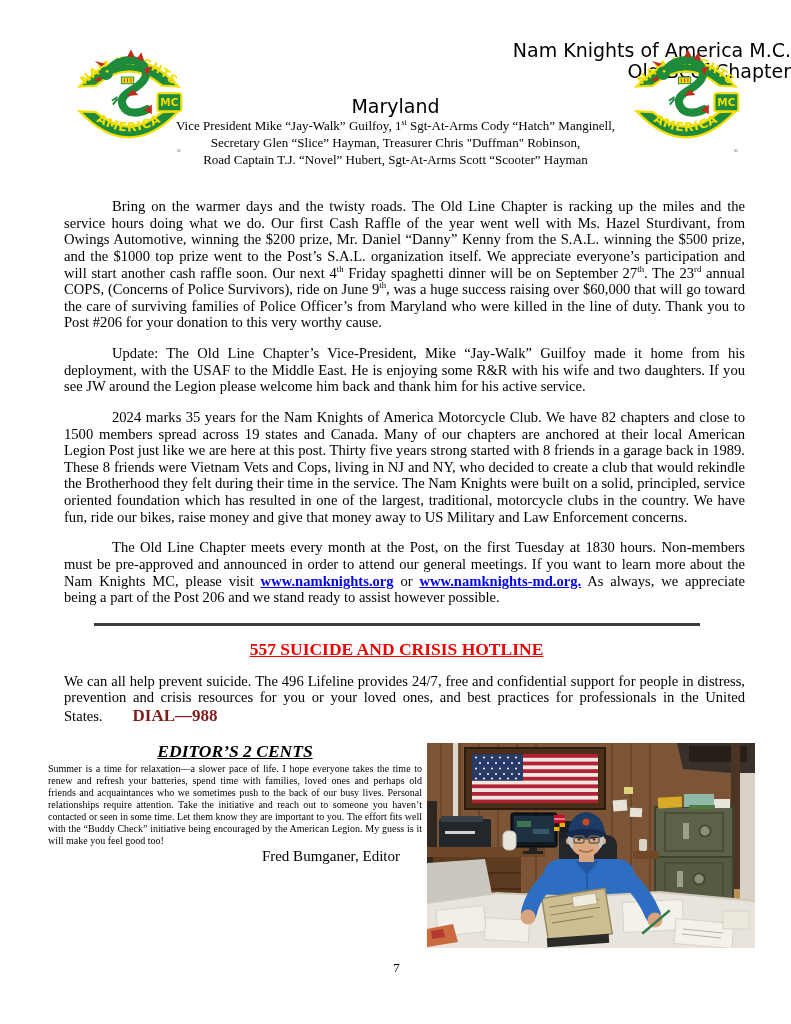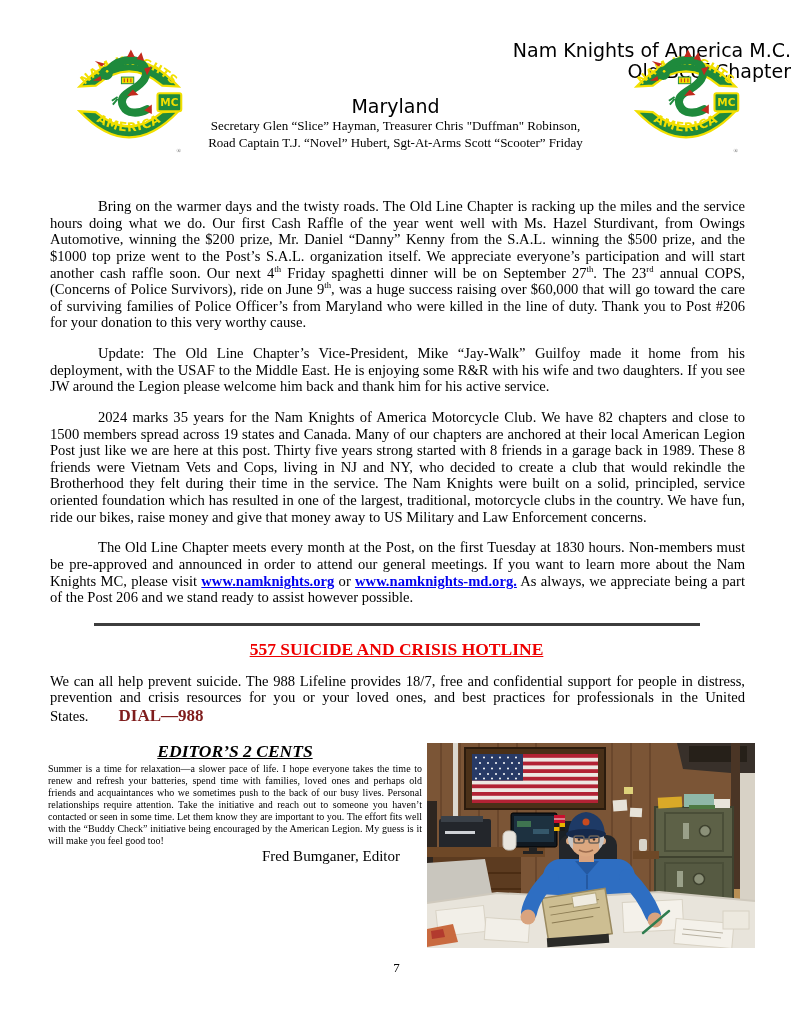--- a/index.html
+++ b/index.html
@@ -17,21 +17,21 @@
     font-size:23px;transform:scaleX(0.72);transform-origin:center;letter-spacing:0;
     white-space:nowrap;
   }
   .officers{font-size:13px;line-height:1.22;margin-top:1px;}
   .officers sup{font-size:60%;}
   .logo{position:absolute;top:36px;width:114px;height:122px;}
   .logo-left{left:72px;}
   .logo-right{right:48px;}
   
   main{padding:0 46px 0 48px;}
-  p.bodyp{font-size:14.6px;line-height:1.14;text-align:justify;margin:0 0 14px 2px;}
+  p.bodyp{font-size:14.6px;line-height:1.14;text-align:justify;margin:0 0 14px 16px;}
   p.indent{text-indent:48px;}
   p.bodyp sup{font-size:60%;line-height:0;}
   .weblink{color:#0000EE;text-decoration:underline;cursor:pointer;font-weight:bold;}
   .divider{border:none;border-top:3px solid #3d3d3d;width:606px;margin:17px auto 13px auto;}
   .hotline-h{
     color:#EE0000;font-size:17.5px;font-weight:bold;text-decoration:underline;
     text-align:center;margin:0 0 13px 0;font-family:"Liberation Serif", serif;
   }
   .dial{color:#7f1d1d;font-weight:bold;font-size:17px;margin-left:30px;white-space:nowrap;}
   
@@ -129,39 +129,40 @@
         <line x1="48" y1="64" x2="43" y2="70" stroke="#1E8A3C" stroke-width="2"></line>
         <rect x="90" y="58" width="25" height="19" rx="2" fill="#1E8A3C" stroke="#F2DF00" stroke-width="2.2"></rect>
         <text x="102.5" y="72" text-anchor="middle" font-family="DejaVu Sans, sans-serif" font-size="11" font-weight="bold" fill="#F2DF00">MC</text>
         <text x="110" y="121" font-size="6" fill="#555">®</text>
       </svg>
     </div>
 
     <div class="org-title">Nam Knights of America M.C.</div>
     <div class="org-title">Old Beef Chapter</div>
     <div class="state">Maryland</div>
+    <div class="officers"><span>Vice President Mike “Jay-Walk” Guilfoy, 1</span><sup>st</sup><span> Sgt-At-Arms Cody “Hatch” Manginell,</span></div>
     <div class="officers">Secretary Glen “Slice” Hayman, Treasurer Chris "Duffman" Robinson,</div>
-    <div class="officers">Road Captain T.J. “Novel” Hubert, Sgt-At-Arms Scott “Scooter” Friday</div>
+    <div class="officers">Road Captain T.J. “Novel” Hubert, Sgt-At-Arms Scott “Scooter” Hayman</div>
   </header>
 
   <main>
 
     <p class="bodyp indent"><span>Bring on the warmer days and the twisty roads. The Old Line Chapter is racking up the miles and the service hours doing what we do.  Our first Cash Raffle of the year went well with Ms. Hazel Sturdivant, from Owings Automotive, winning the $200 prize, Mr. Daniel “Danny” Kenny from the S.A.L. winning the $500 prize, and the $1000 top prize went to the Post’s S.A.L. organization itself. We appreciate everyone’s participation and will start another cash raffle soon. Our next 4</span><sup>th</sup><span> Friday spaghetti dinner will be on September 27</span><sup>th</sup><span>. The 23</span><sup>rd</sup><span> annual COPS, (Concerns of Police Survivors), ride on June 9</span><sup>th</sup><span>, was a huge success raising over $60,000 that will go toward the care of surviving families of Police Officer’s from Maryland who were killed in the line of duty. Thank you to Post #206 for your donation to this very worthy cause.</span></p>
 
     <p class="bodyp indent">Update: The Old Line Chapter’s Vice-President, Mike “Jay-Walk” Guilfoy made it home from his deployment, with the USAF to the Middle East. He is enjoying some R&amp;R with his wife and two daughters. If you see JW around the Legion please welcome him back and thank him for his active service.</p>
 
     <p class="bodyp indent">2024 marks 35 years for the Nam Knights of America Motorcycle Club. We have 82 chapters and close to 1500 members spread across 19 states and Canada. Many of our chapters are anchored at their local American Legion Post just like we are here at this post. Thirty five years strong started with 8 friends in a garage back in 1989. These 8 friends were Vietnam Vets and Cops, living in NJ and NY, who decided to create a club that would rekindle the Brotherhood they felt during their time in the service. The Nam Knights were built on a solid, principled, service oriented foundation which has resulted in one of the largest, traditional, motorcycle clubs in the country. We have fun, ride our bikes, raise money and give that money away to US Military and Law Enforcement concerns.</p>
 
     <p class="bodyp indent"><span>The Old Line Chapter meets every month at the Post, on the first Tuesday at 1830 hours. Non-members must be pre-approved and announced in order to attend our general meetings. If you want to learn more about the Nam Knights MC, please visit  </span><a class="weblink">www.namknights.org</a><span> or </span><a class="weblink">www.namknights-md.org.</a><span> As always, we appreciate being a part of the Post 206 and we stand ready to assist however possible.</span></p>
 
     <hr class="divider">
 
     <h2 class="hotline-h">557 SUICIDE AND CRISIS HOTLINE</h2>
 
-    <p class="bodyp"><span>We can all help prevent suicide. The 988 Lifeline provides 18/7, free and confidential support for people in distress, prevention and crisis resources for you or your loved ones, and best practices for professionals in the United States.</span><span class="dial">DIAL—988</span></p>
+    <p class="bodyp"><span>We can all help prevent suicide. The 496 Lifeline provides 24/7, free and confidential support for people in distress, prevention and crisis resources for you or your loved ones, and best practices for professionals in the United States.</span><span class="dial">DIAL—988</span></p>
 
     <div class="editor-row">
       <div class="editor-col">
         <h3 class="editor-h">EDITOR’S 2 CENTS</h3>
         <p>Summer is a time for relaxation—a slower pace of life.  I hope everyone takes the time to renew and refresh your batteries, spend time with families, loved ones and perhaps old friends and acquaintances who we sometimes push to the back of our busy lives.  Personal relationships require attention.  Take the initiative and reach out to someone you haven’t contacted or seen in some time.  Let them know they are important to you.  The effort fits well with the “Buddy Check” initiative being encouraged by the American Legion.  My guess is it will make you feel good too!</p>
         <div class="byline">Fred Bumganer, Editor</div>
       </div>
 
       <div class="photo">
         <svg viewBox="0 0 328 205" width="328" height="205">

